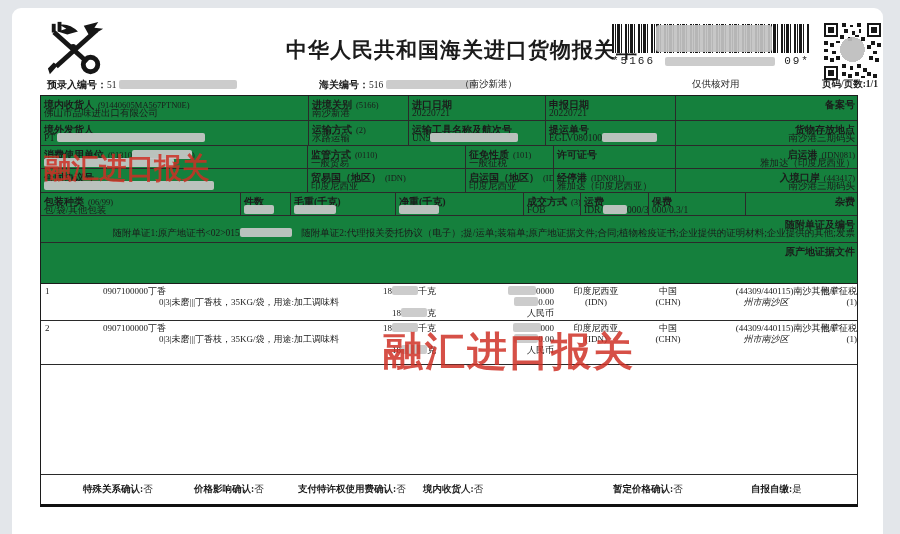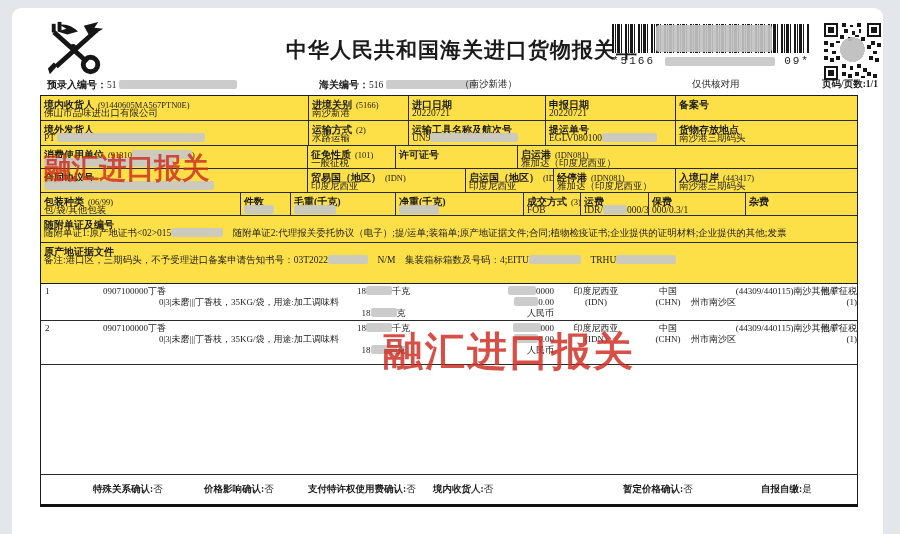--- a/index.html
+++ b/index.html
@@ -28,26 +28,26 @@
   .meta{position:absolute;left:0;top:70px;width:871px;font-size:9.5px;white-space:nowrap;}
   .meta .lbl{font-weight:bold;}
   .m-pre{position:absolute;left:35px;}
   .m-cus{position:absolute;left:307px;}
   .m-port{position:absolute;left:448px;}
   .m-check{position:absolute;left:680px;}
   .m-page{position:absolute;left:810px;font-weight:bold;}
 
   
   .ftable{position:absolute;left:28px;top:87px;width:818px;border:1.5px solid #1c1c1c;
-          box-sizing:border-box;background:#fde047;}
+          box-sizing:border-box;background:#15803d;}
   .frow{display:flex;border-bottom:1px solid #2a2a2a;}
   .frow:last-child{border-bottom:none;}
   .fcell{border-right:1px solid #2a2a2a;box-sizing:border-box;overflow:hidden;
          padding:1px 2px 0 3px;}
-  .fcell.last{border-right:none;flex:1;}
+  .fcell.last{border-right:none;flex:1;text-align:right;}
   .l1{height:11px;line-height:11px;white-space:nowrap;}
   .lbl{font-weight:bold;font-size:10px;}
   .code{font-size:8.5px;}
   .val{font-size:9.5px;line-height:11px;white-space:nowrap;}
   .hA{height:24px}.hB{height:24px}.hC{height:22px}.hD{height:23px}.hE{height:22px}.hF{height:26px}.hG{height:40px}
   .wA1{width:268px}.wA2{width:100px}.wA3{width:137px}.wA4{width:130px}
   .wC1{width:267px}.wC2{width:158px}.wC3{width:88px}.wC4{width:122px}
   .wE1{width:200px}.wE2{width:50px}.wE3{width:105px}.wE4{width:128px}.wE5{width:57px}.wE6{width:68px}.wE7{width:97px}
 
   
@@ -62,32 +62,32 @@
           border-bottom:3px solid #101010;box-sizing:border-box;background:#fff;}
   .g-header{position:relative;height:18px;border-bottom:1px solid #2a2a2a;font-weight:bold;font-size:9px;}
   .g-header span{position:absolute;top:4px;white-space:nowrap;}
   .gh1{left:8px}.gh2{left:45px}.gh3{left:145px}.gh4{left:305px}.gh5{left:424px}
   .gh6{left:527px}.gh7{left:570px}.gh8{left:687px}.gh9{left:778px}
   .g-row{position:relative;border-bottom:1px solid #2a2a2a;font-size:9px;line-height:11px;}
   .g-row1{height:36px}.g-row2{height:43px}
   .g-no{position:absolute;left:4px;top:2px;}
   .g-name{position:absolute;left:62px;top:2px;white-space:nowrap;}
   .g-spec{position:absolute;left:118px;top:13px;white-space:nowrap;}
-  .g-qty{position:absolute;left:290px;top:2px;width:105px;text-align:center;}
+  .g-qty{position:absolute;left:290px;top:2px;width:105px;text-align:right;}
   .g-qty div,.g-price div{height:11px;white-space:nowrap;}
   .g-price{position:absolute;left:420px;top:2px;width:93px;text-align:right;}
   .g-origin{position:absolute;left:520px;top:2px;width:70px;text-align:center;white-space:nowrap;}
   .g-dest{position:absolute;left:597px;top:2px;width:60px;text-align:center;}
   .g-dom{position:absolute;left:650px;top:2px;width:150px;text-align:right;white-space:nowrap;}
-  .g-dom .g-dom2{text-align:left;}
+  .g-dom .g-dom2{text-align:center;font-style:italic;}
   .g-duty{position:absolute;left:756px;top:2px;width:62px;text-align:right;}
   .g-duty div{padding-right:2px;}
   .g-empty{height:109px;border-bottom:1px solid #2a2a2a;}
   .g-footer{position:relative;height:29px;font-size:9.5px;}
-  .g-footer .item{position:absolute;top:8px;white-space:nowrap;margin-left:10px;}
+  .g-footer .item{position:absolute;top:8px;white-space:nowrap;}
   .g-footer .lbl{font-size:9.5px;}
   .gf1{left:42px}.gf2{left:153px}.gf3{left:257px}.gf4{left:382px}.gf5{left:572px}.gf6{left:710px}
 
   
   .wm{position:absolute;color:#cf2f24;font-weight:bold;opacity:.84;white-space:nowrap;
       font-family:"Liberation Sans","DejaVu Sans",sans-serif;}
   .wm1{left:32px;top:141px;font-size:29px;letter-spacing:0px;transform:scaleX(.95);transform-origin:left;}
   .wm2{left:371px;top:316px;font-size:40px;letter-spacing:2px;}
 </style>
 </head>
@@ -236,20 +236,24 @@
         <div class="l1"><span class="lbl">货物存放地点</span></div>
         <div class="val">南沙港三期码头</div>
       </div>
     </div>
 
     <div class="frow hC">
       <div class="fcell wC1">
         <div class="l1"><span class="lbl">消费使用单位</span> <span class="code"><span>(91310</span><span class="rd w60"></span><span>)</span></span></div>
         <div class="val"><span class="rd w130"></span></div>
       </div>
+      <div class="fcell wC2">
+        <div class="l1"><span class="lbl">监管方式</span> <span class="code">(0110)</span></div>
+        <div class="val">一般贸易</div>
+      </div>
       <div class="fcell wC3">
         <div class="l1"><span class="lbl">征免性质</span> <span class="code">(101)</span></div>
         <div class="val">一般征税</div>
       </div>
       <div class="fcell wC4">
         <div class="l1"><span class="lbl">许可证号</span></div>
         <div class="val"></div>
       </div>
       <div class="fcell last">
         <div class="l1"><span class="lbl">启运港</span> <span class="code">(IDN081)</span></div>
@@ -318,21 +322,20 @@
     <div class="frow hF">
       <div class="fcell last">
         <div class="l1"><span class="lbl">随附单证及编号</span></div>
         <div class="val"><span>随附单证1:原产地证书&lt;02&gt;015</span><span class="rd w52"></span>　<span>随附单证2:代理报关委托协议（电子）;提/运单;装箱单;原产地证据文件;合同;植物检疫证书;企业提供的证明材料;企业提供的其他;发票</span></div>
       </div>
     </div>
 
     <div class="frow hG">
       <div class="fcell last">
         <div class="l1"><span class="lbl">原产地证据文件</span></div>
-        <div class="val"><span>备注:港口区，三期码头，不予受理进口备案申请告知书号：03T2022</span><span class="rd w40"></span>　<span>N/M　集装箱标箱数及号码：4;EITU</span><span class="rd w52"></span>　<span>TRHU</span><span class="rd w60"></span></div>
       </div>
     </div>
 
   </div>
 
   <div class="gtable">
 
     <div class="g-row g-row1">
       <span class="g-no">1</span>
       <span class="g-name">0907100000丁香</span>

